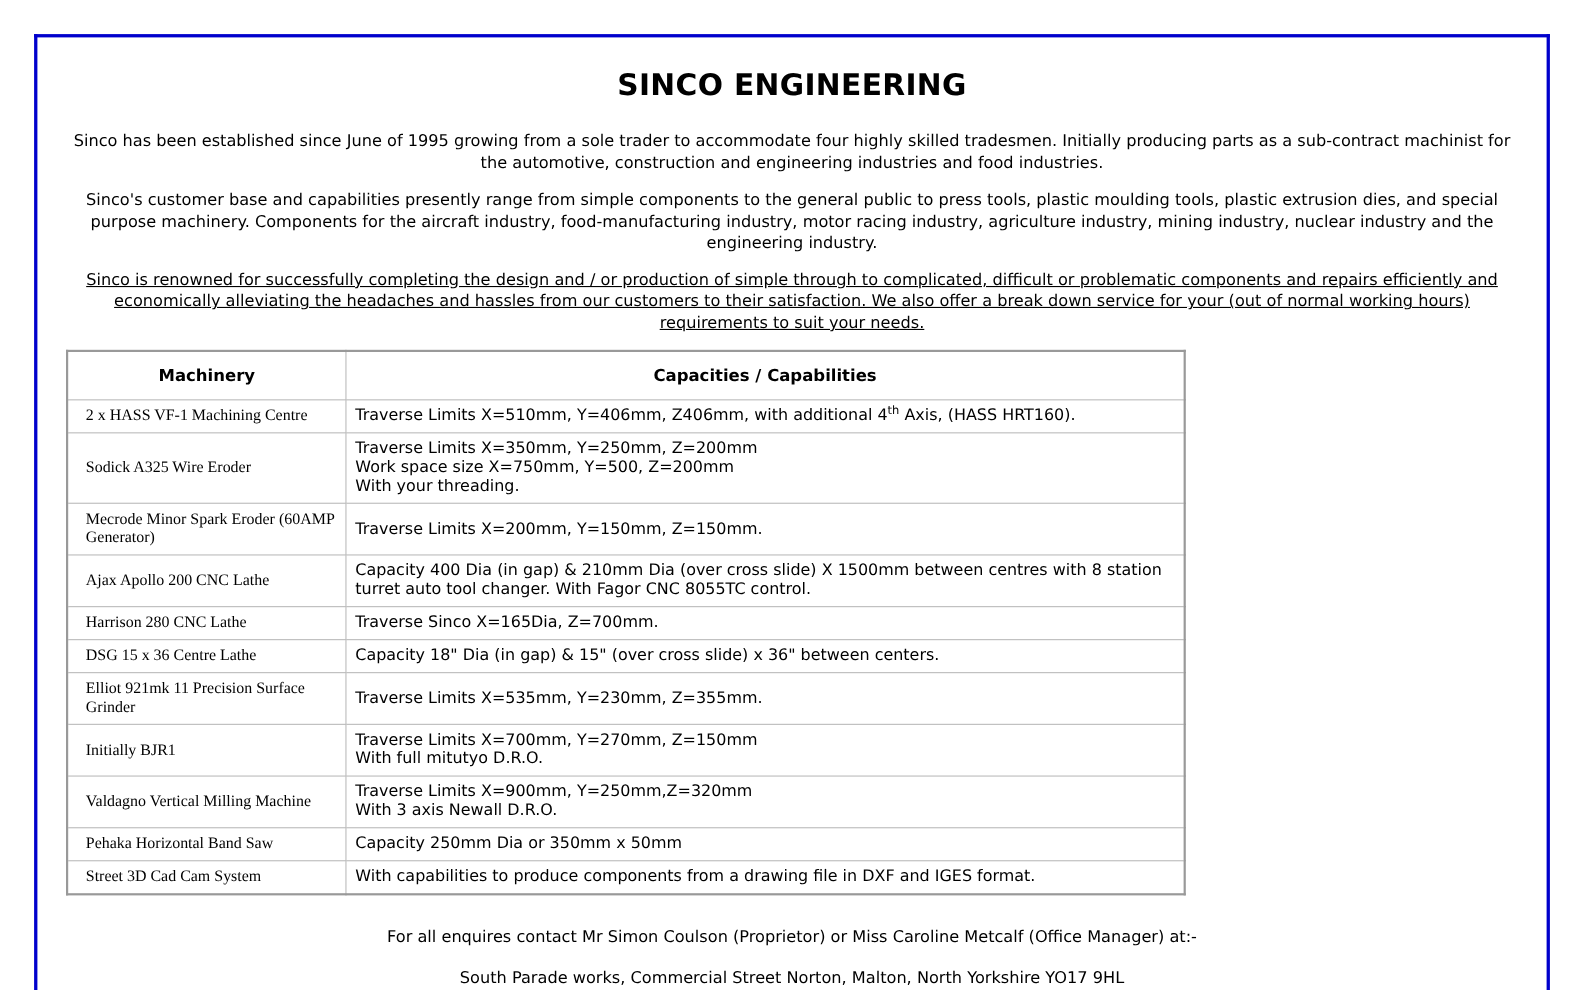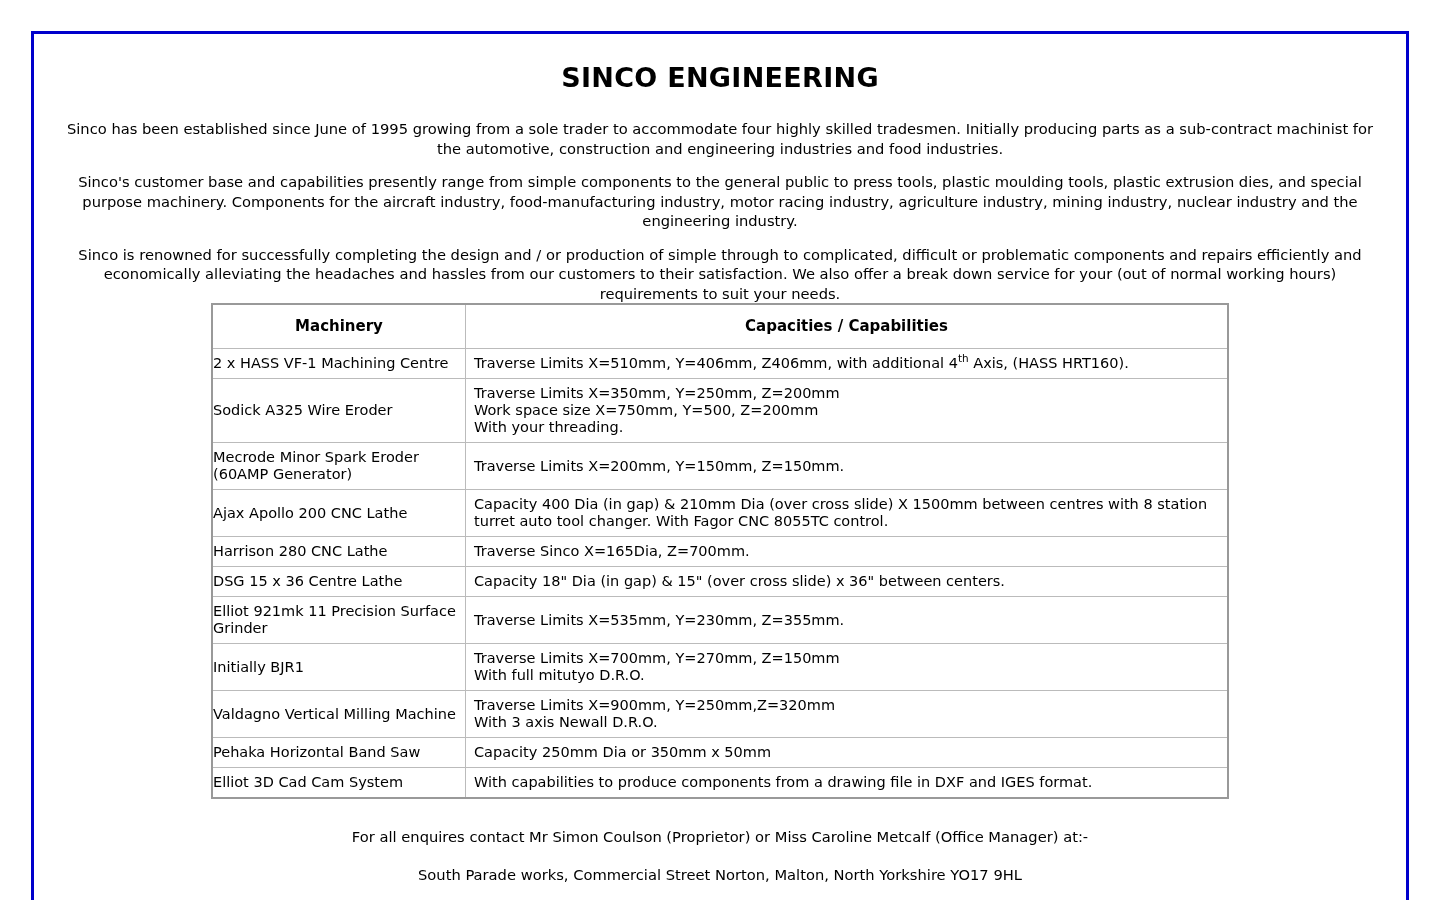--- a/index.html
+++ b/index.html
@@ -42,24 +42,26 @@
   }
   .intro-para {
     font-size: 14.7px;
     line-height: 19.5px;
     margin: 0 0 14px 0;
     text-align: center;
     color: #000000;
   }
   .intro-para:last-child {
     margin-bottom: 0;
+    text-decoration: underline;
   }
   .table-wrap {
+    margin-top: 15px;
     display: flex;
-    justify-content: center;
+    justify-content: flex-start;
   }
   table.machinery-table {
     border-collapse: collapse;
     width: 1018px;
     border: 2px solid #999999;
     background: #ffffff;
     table-layout: fixed;
   }
   table.machinery-table th,
   table.machinery-table td {
@@ -69,22 +71,23 @@
     line-height: 17px;
     color: #000000;
   }
   table.machinery-table th {
     text-align: center;
     font-weight: bold;
     font-size: 15px;
     padding: 13px 6px;
   }
   table.machinery-table td.col-machine {
-    padding: 6px 0 6px 0;
+    padding: 6px 0 6px 16px;
     width: 240px;
+    font-family: Liberation Serif, serif;
   }
   table.machinery-table td.col-cap {
     padding: 6px 17px 6px 8px;
   }
   table.machinery-table th.th-machine {
     width: 240px;
   }
   .cap-line {
     display: block;
   }
@@ -190,21 +193,21 @@
                 <span class="cap-line">With 3 axis Newall D.R.O.</span>
               </td>
             </tr>
             <tr>
               <td class="col-machine">Pehaka Horizontal Band Saw</td>
               <td class="col-cap">
                 <span class="cap-line">Capacity 250mm Dia or 350mm x 50mm</span>
               </td>
             </tr>
             <tr>
-              <td class="col-machine">Elliot 3D Cad Cam System</td>
+              <td class="col-machine">Street 3D Cad Cam System</td>
               <td class="col-cap">
                 <span class="cap-line">With capabilities to produce components from a drawing file in DXF and IGES format.</span>
               </td>
             </tr>
           </tbody>
       </table>
     </div>
 
     <div class="footer-block">
       <div class="footer-line footer-contact">For all enquires contact Mr Simon Coulson (Proprietor) or Miss Caroline Metcalf (Office Manager) at:-</div>

